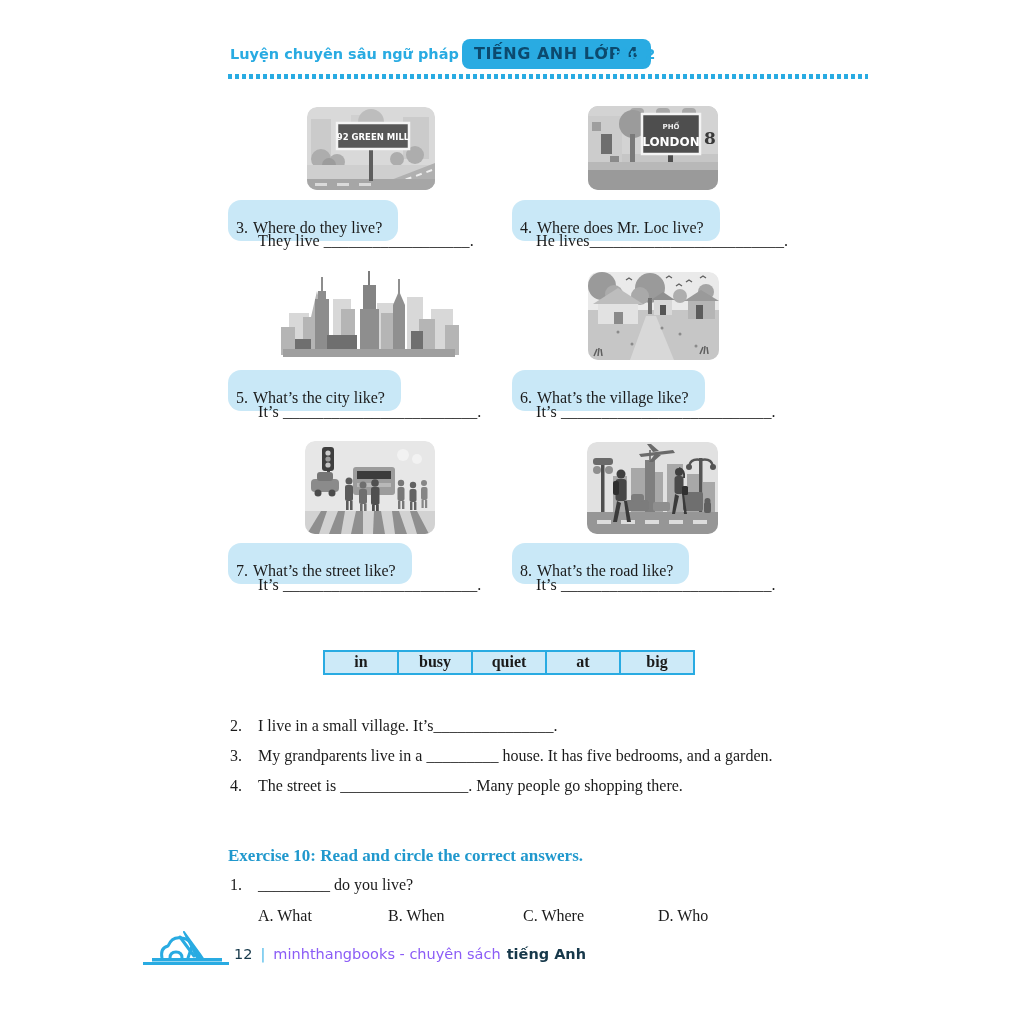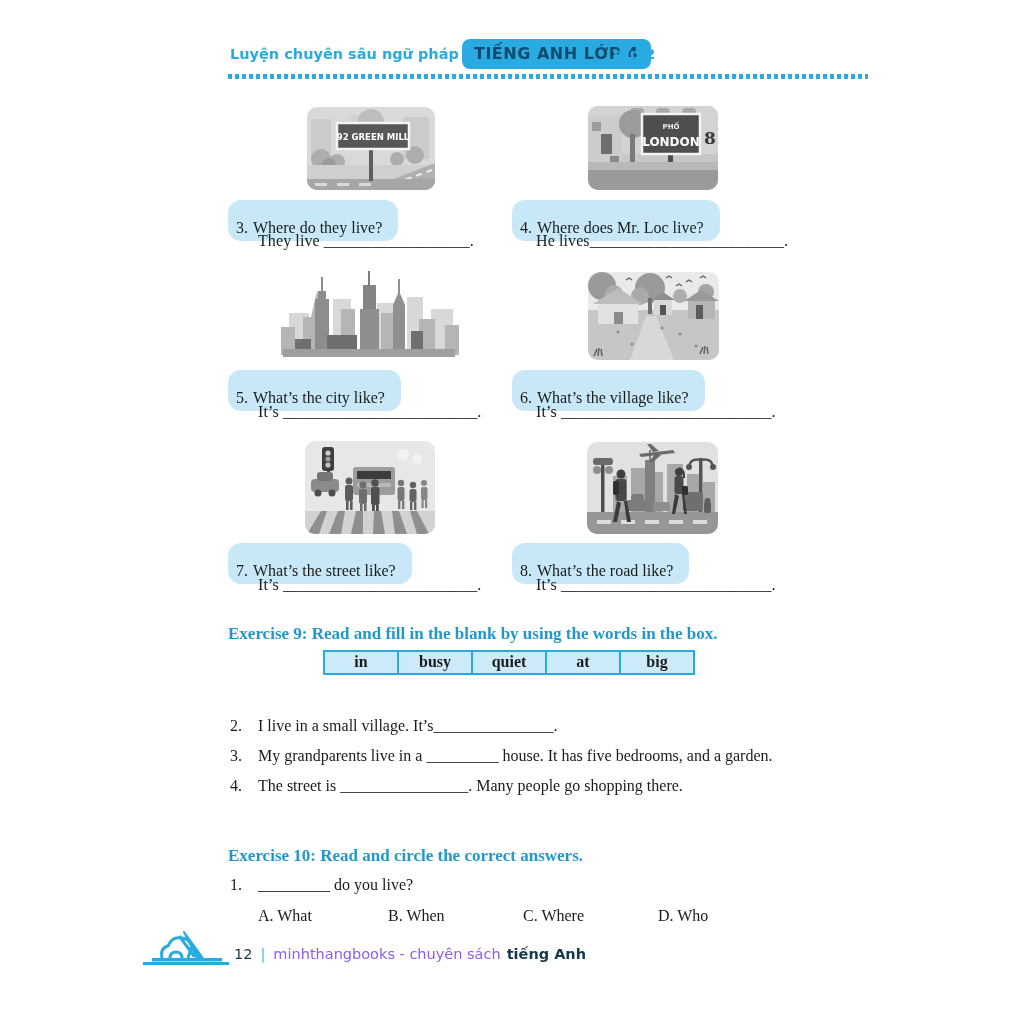--- a/index.html
+++ b/index.html
@@ -348,21 +348,20 @@
 
   <div class="pill" style="left:228px;top:543px;">
     <span class="qnum">7.</span><span>What’s the street like?</span>
   </div>
   <div class="pill" style="left:512px;top:543px;">
     <span class="qnum">8.</span><span>What’s the road like?</span>
   </div>
   <div class="ans" style="left:258px;top:576px;">It’s ________________________.</div>
   <div class="ans" style="left:536px;top:576px;">It’s __________________________.</div>
 
-  <div class="ex-head" style="left:228px;top:624px;">Exercise 9: Read and fill in the blank by using the words in the box.</div>
 
   <div class="wordbox" style="left:323px;top:650px;">
     <div class="wcell">in</div>
     <div class="wcell">busy</div>
     <div class="wcell">quiet</div>
     <div class="wcell">at</div>
     <div class="wcell">big</div>
   </div>
 
   <div class="li" style="left:230px;top:717px;">

